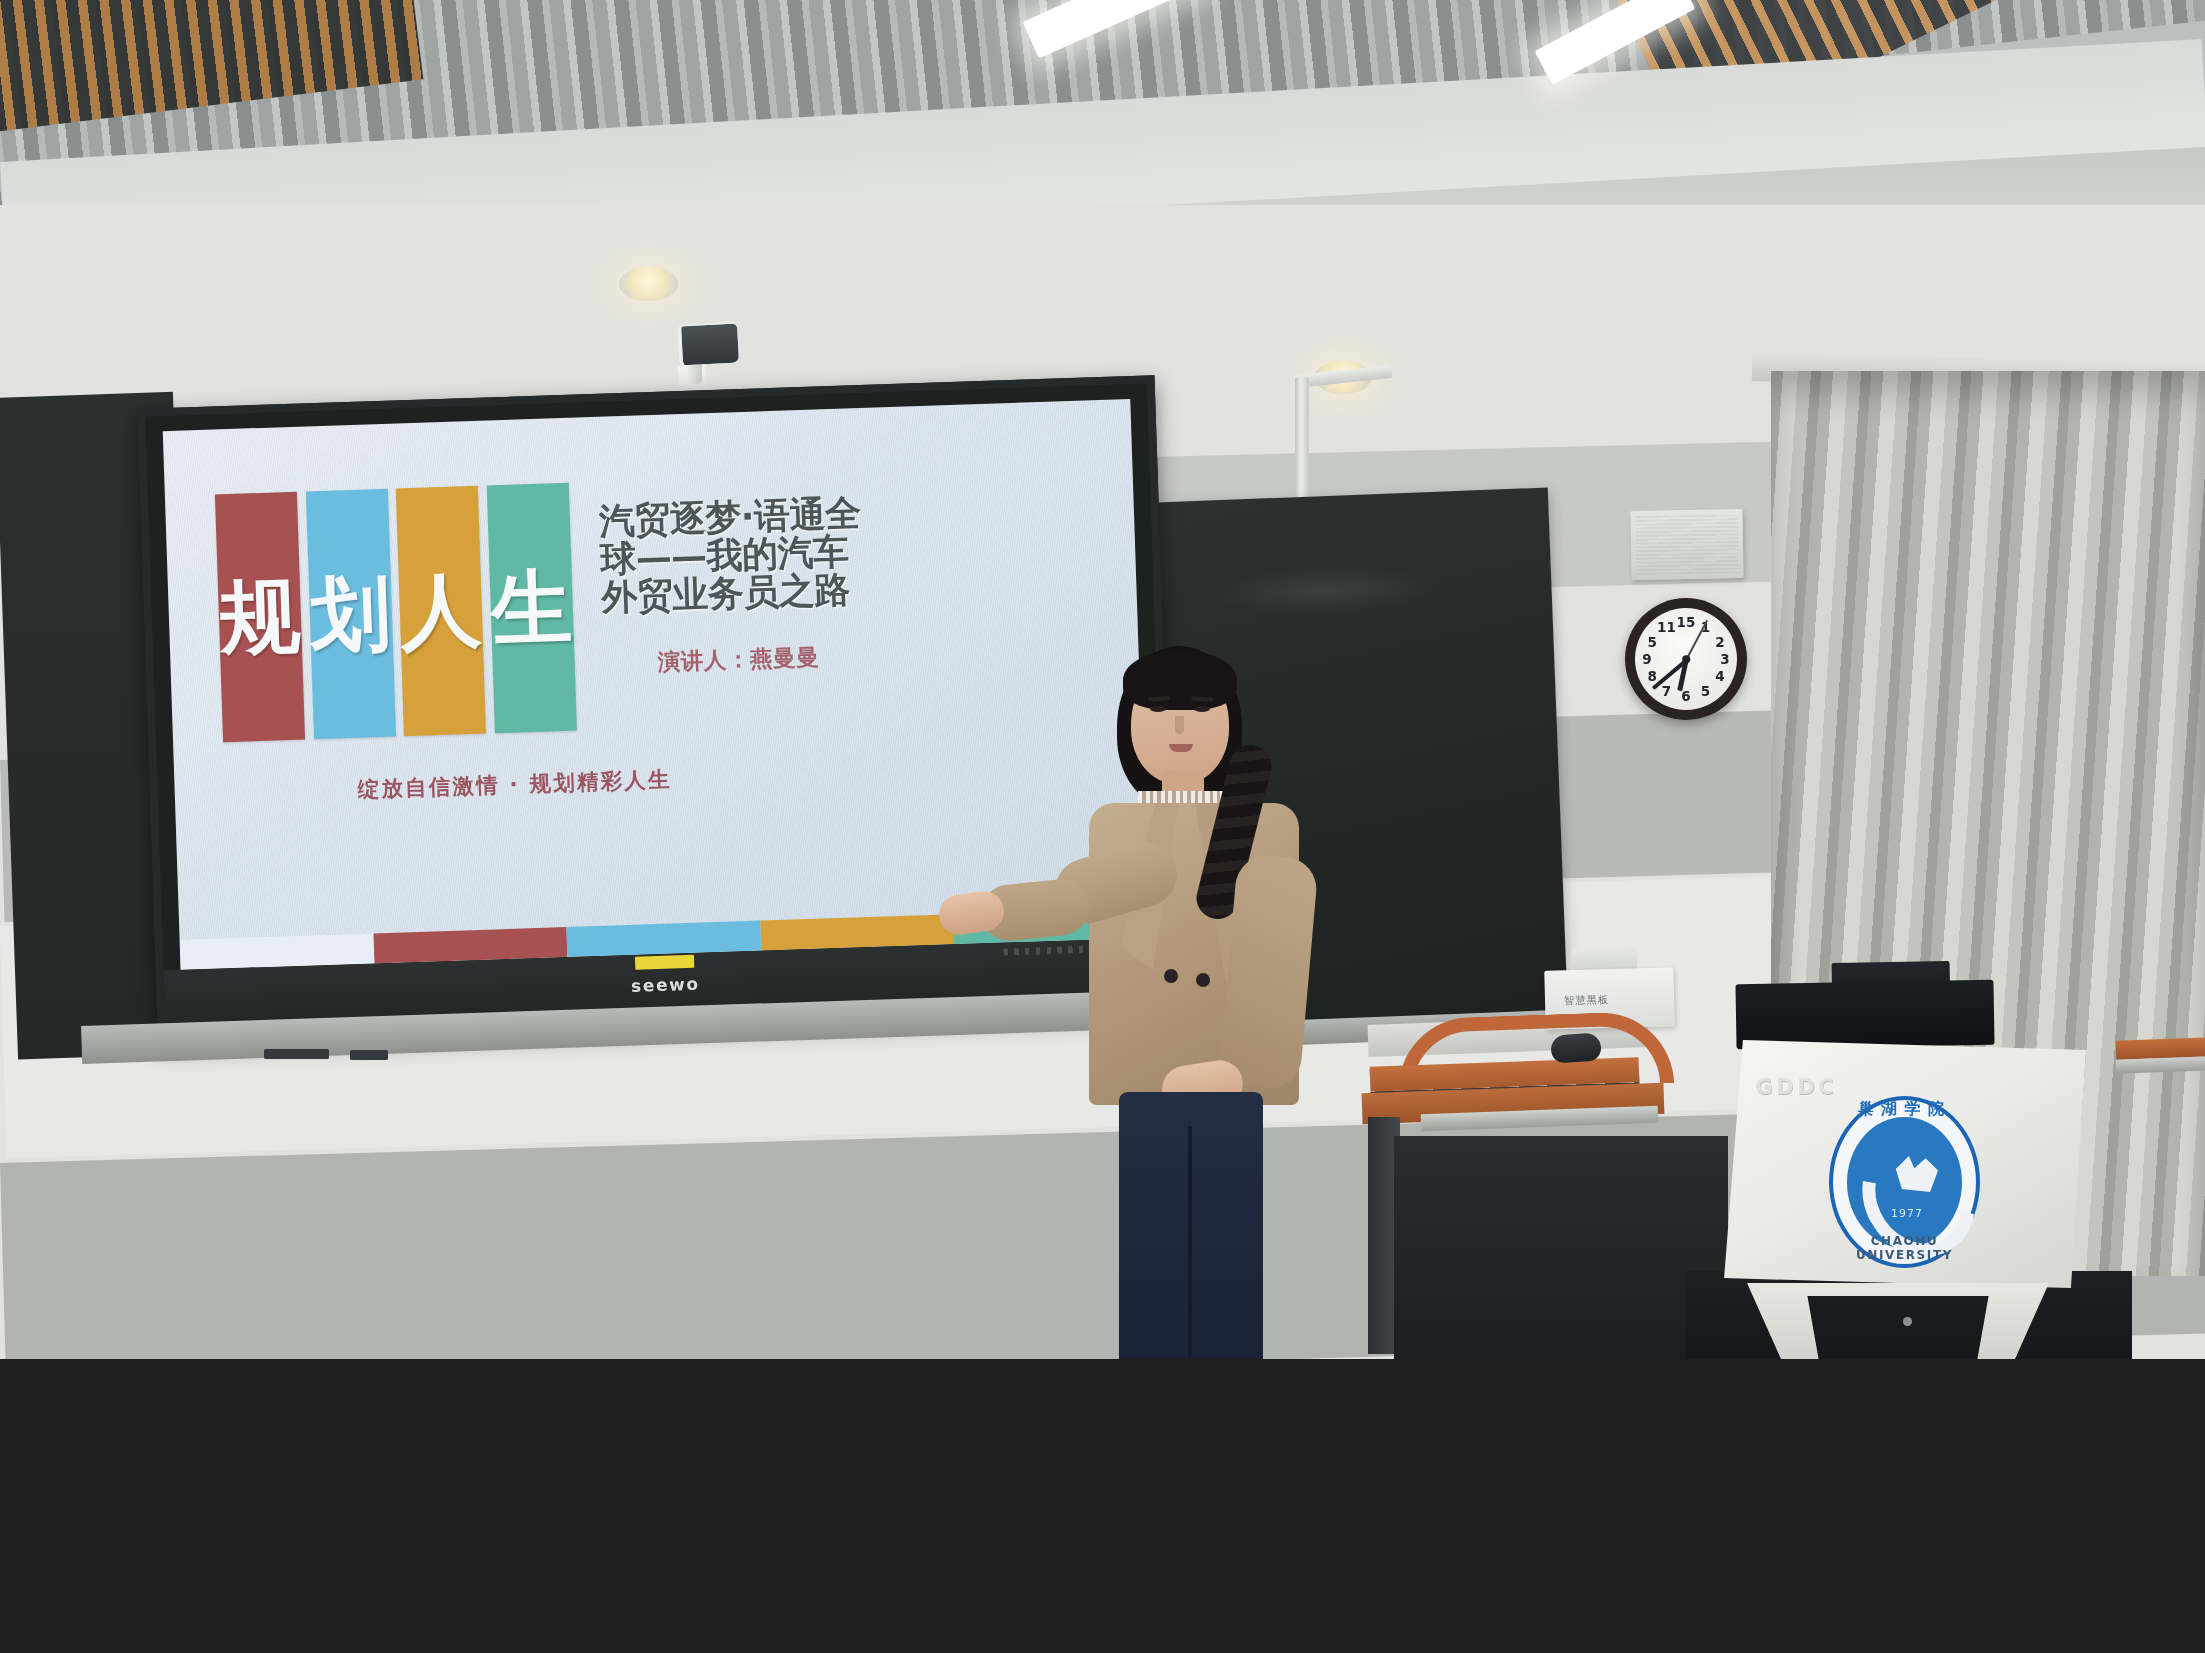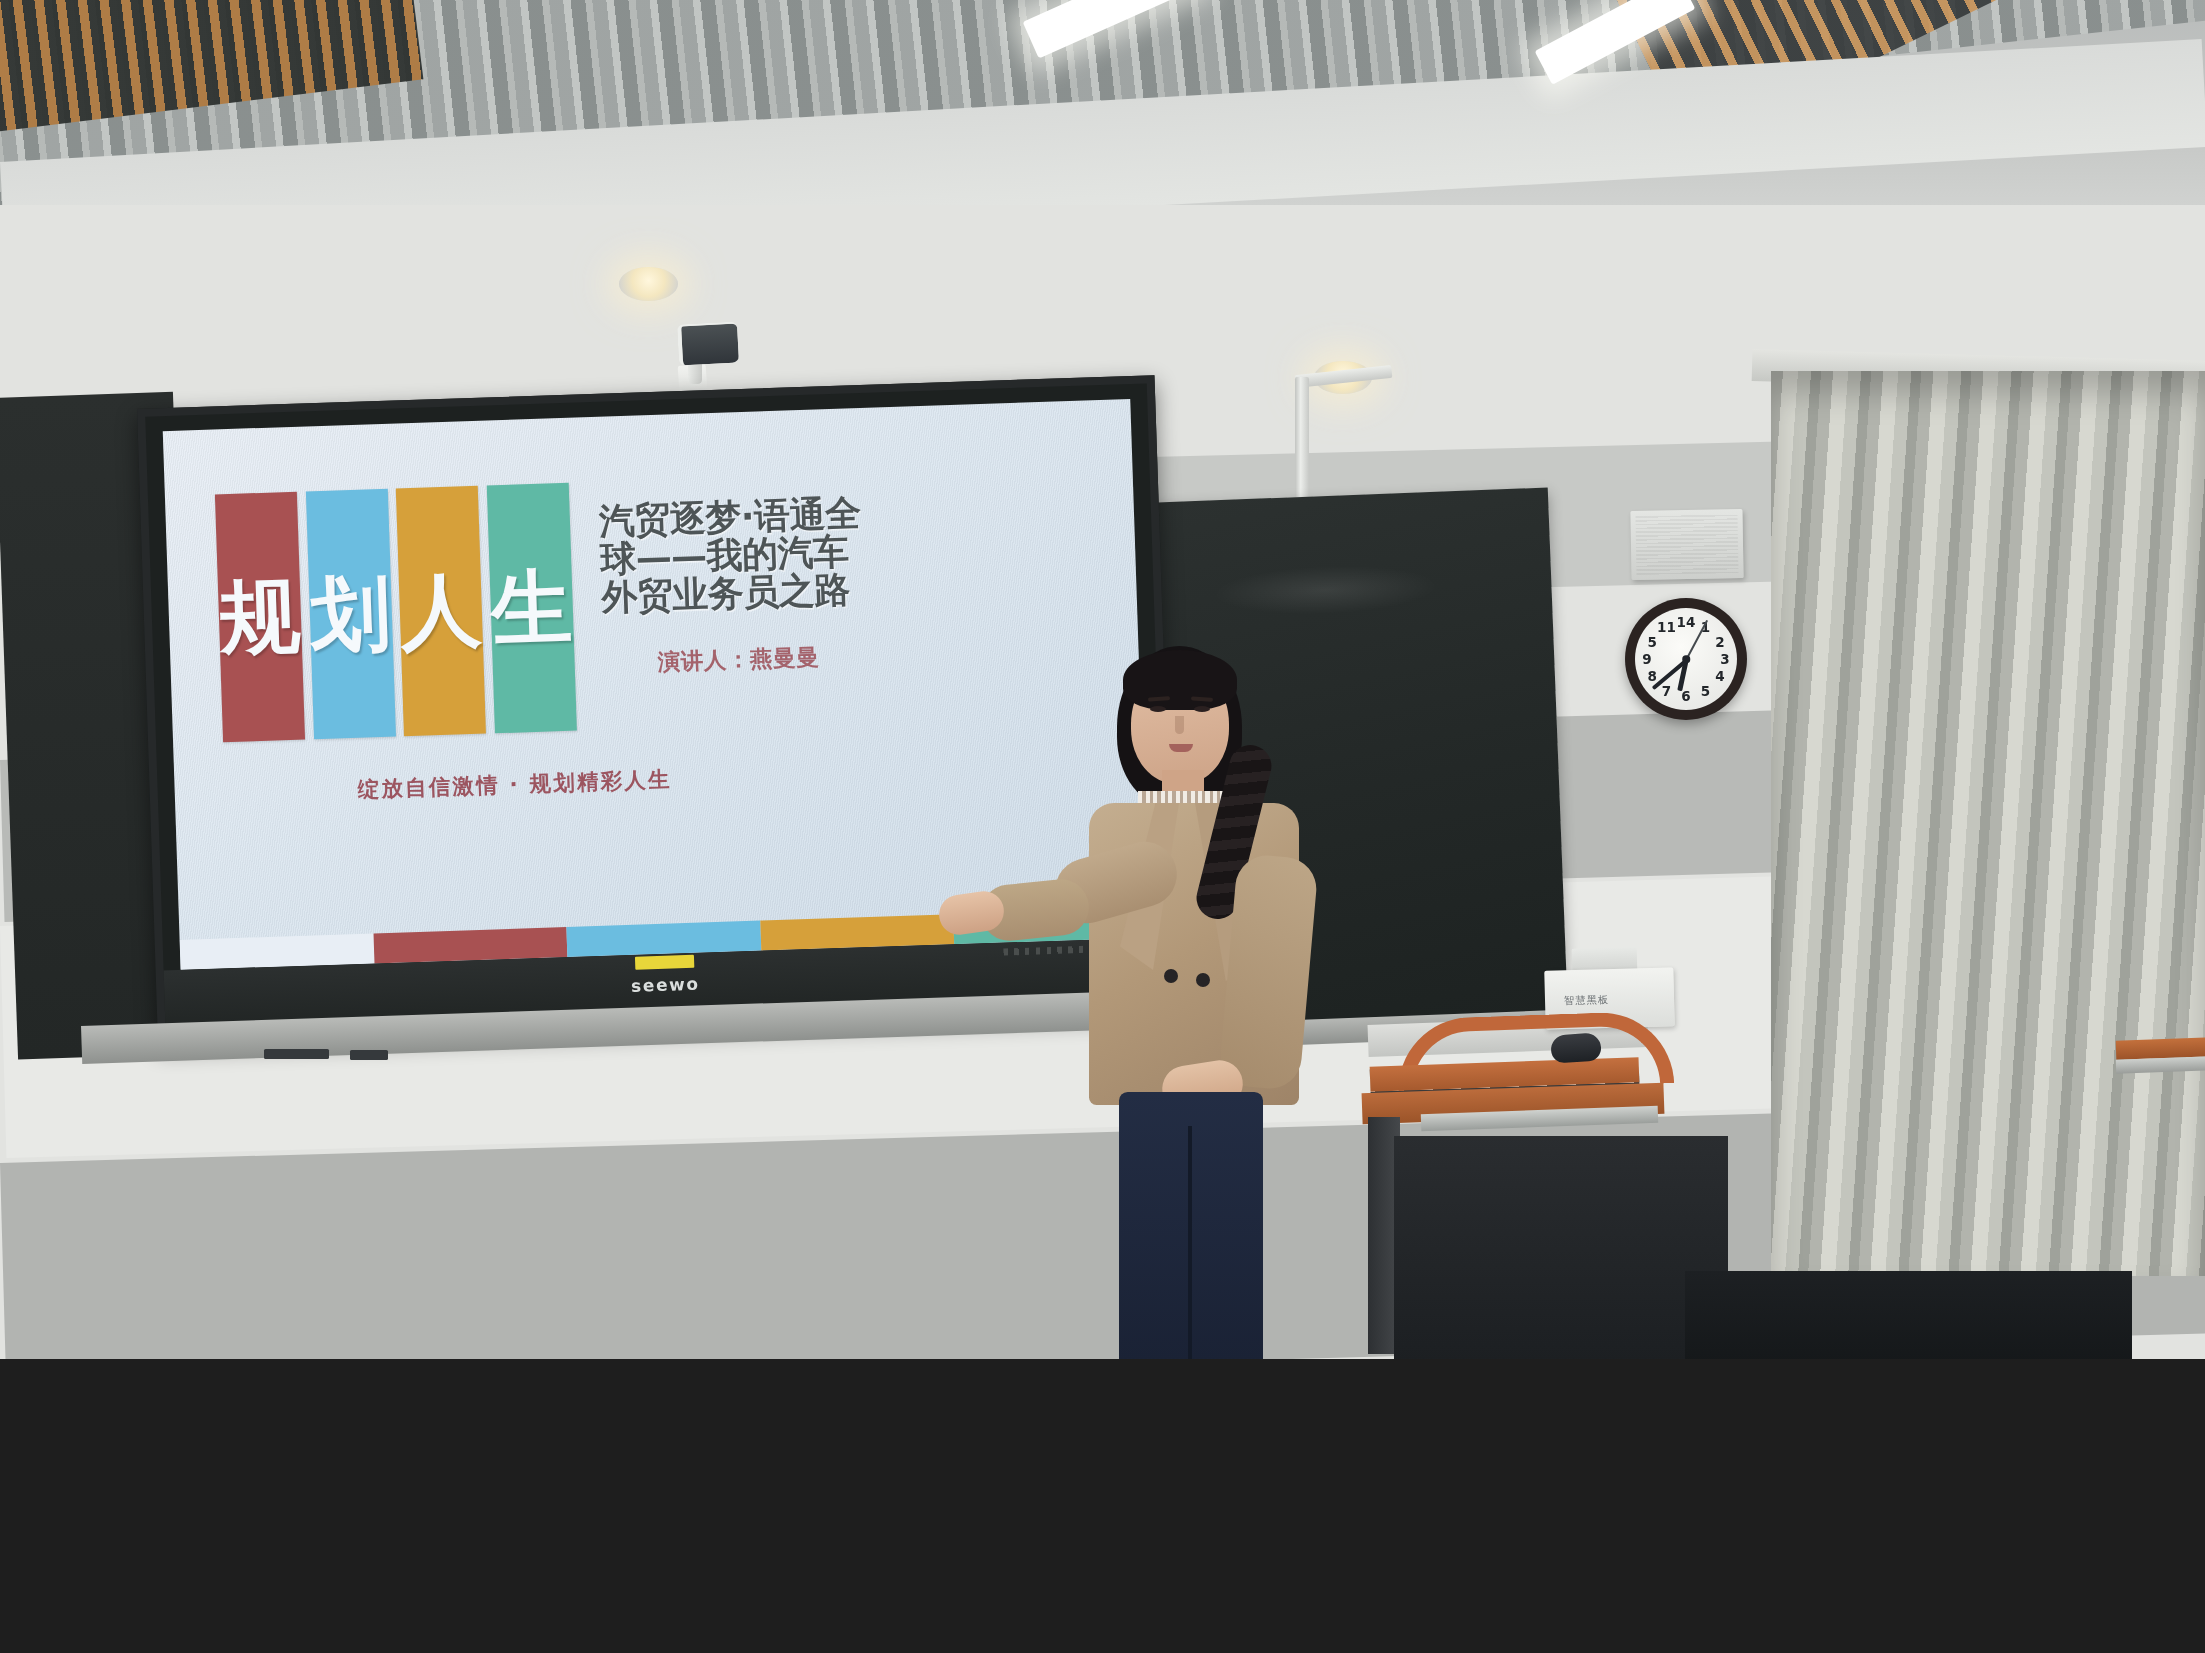--- a/index.html
+++ b/index.html
@@ -378,21 +378,21 @@
     <div id="tray"></div>
     <div id="ledge-items">
       <div style="left:0;top:0;width:65px;"></div>
       <div style="left:86px;top:1.1px;width:38px;"></div>
     </div>
 
     <div id="wall-speaker"></div>
 
     <div id="clock">
       <div id="clock-face">
-        <span class="cnum" style="left:50%;top:14%">14</span>
+        <span class="cnum" style="left:50%;top:14%">15</span>
         <span class="cnum" style="left:69%;top:19%">1</span>
         <span class="cnum" style="left:83%;top:33%">2</span>
         <span class="cnum" style="left:88%;top:50%">3</span>
         <span class="cnum" style="left:83%;top:67%">4</span>
         <span class="cnum" style="left:69%;top:81%">5</span>
         <span class="cnum" style="left:50%;top:86%">6</span>
         <span class="cnum" style="left:31%;top:81%">7</span>
         <span class="cnum" style="left:17%;top:67%">8</span>
         <span class="cnum" style="left:12%;top:50%">9</span>
         <span class="cnum" style="left:17%;top:33%">5</span>
@@ -445,18 +445,35 @@
     <div id="mouse"></div>
     <div id="desk-front"></div>
     <div id="rail"></div>
     <div id="desk-leg"></div>
     <div id="desk-body"></div>
 
     <div id="rear-table"></div>
     <div id="rear-rail"></div>
 
     <div id="lect-shadow"></div>
+    <div id="lectern">
+      <div id="lect-monitor2"></div>
+      <div id="lect-monitor"></div>
+      <div id="lect-body"></div>
+      <div id="gddc">GDDC</div>
+      <div id="crest">
+        <div id="crest-ring"></div>
+        <div id="crest-inner"></div>
+        <div id="crest-swoosh"></div>
+        <div id="crest-bird"></div>
+        <div id="crest-year">1977</div>
+        <div id="crest-cn">巢湖学院</div>
+        <div id="crest-en">CHAOHU UNIVERSITY</div>
+      </div>
+      <div id="lect-legs"></div>
+      <div id="lect-dot"></div>
+    </div>
 
   </div>
 
   <div class="letterbox" id="lb-bottom"></div>
 </div>
 
 
 </body></html>

